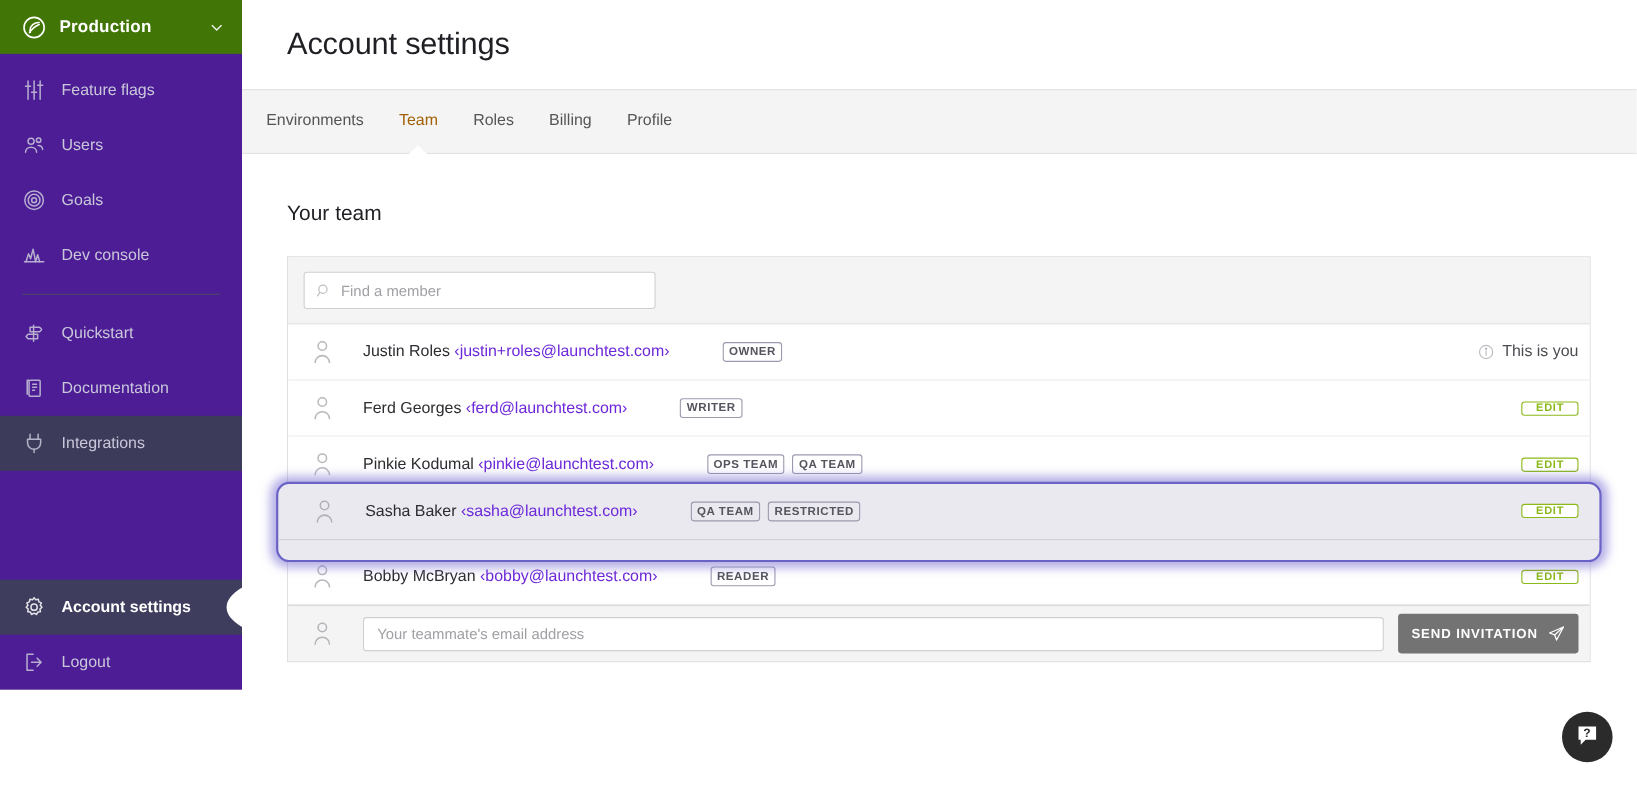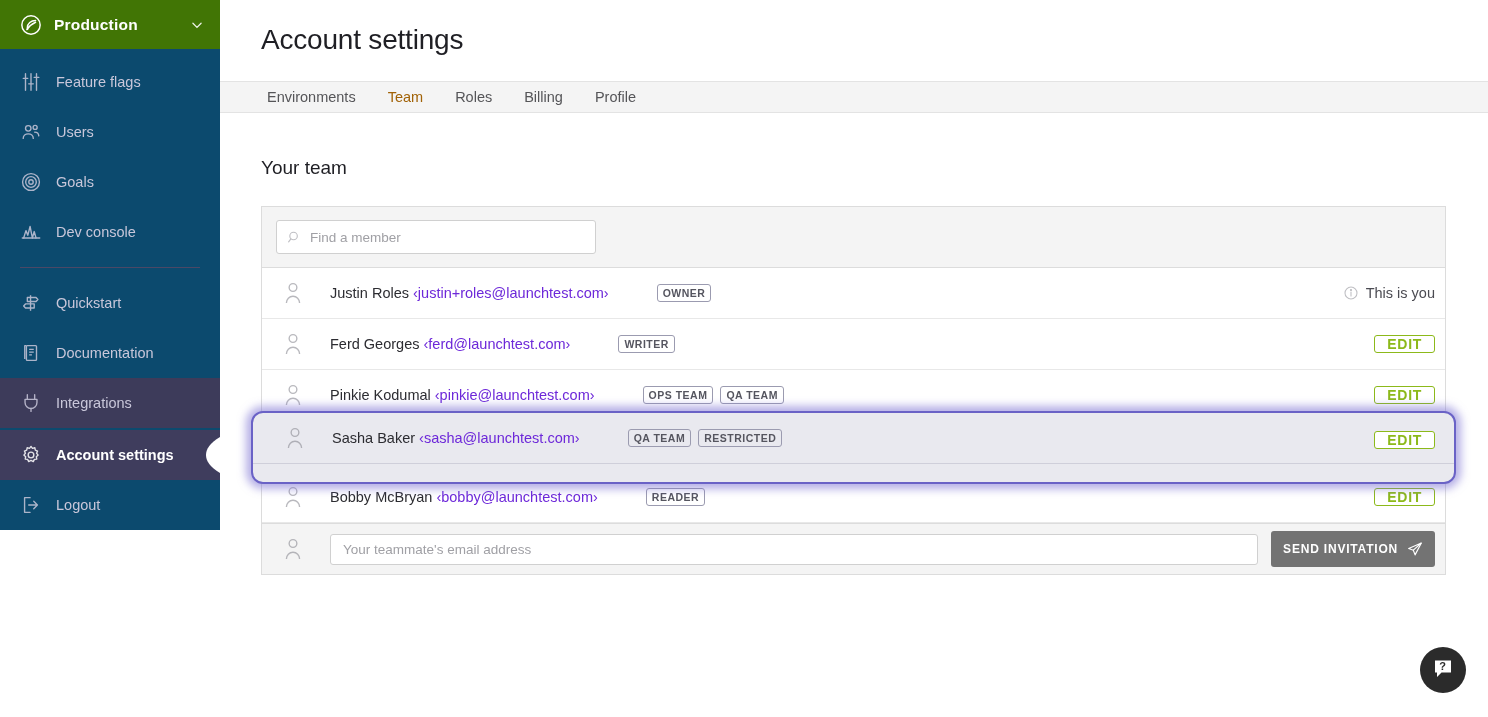--- a/index.html
+++ b/index.html
@@ -6,22 +6,22 @@
   html, body {
     width: 1488px; height: 717px;
     font-family: "Liberation Sans", sans-serif;
     background: #ffffff;
     overflow: hidden;
   }
   #app { position: relative; width: 1488px; height: 717px; display: flex; }
 
   
   #sidebar {
-    width: 220px; height: 530px;
-    background: #0c4a6e;
+    width: 220px; height: 627px;
+    background: #4c1d95;
     position: relative;
     flex: 0 0 220px;
   }
   .env-header {
     height: 49px; background: #417505;
     display: flex; align-items: center;
     padding: 0 16px 0 20px;
     color: #ffffff;
   }
   .env-logo { width: 22px; height: 22px; margin-right: 12px; flex: 0 0 22px; }
@@ -52,23 +52,23 @@
   }
 
   
   #main { flex: 1 1 auto; height: 717px; position: relative; background: #ffffff; }
   .page-title {
     font-size: 28px; color: #1f1f24; font-weight: normal;
     padding: 24px 0 0 41px; letter-spacing: -.2px;
   }
   .tabbar {
     margin-top: 25px;
-    height: 32px; background: #f4f4f4;
+    height: 59px; background: #f4f4f4;
     border-top: 1px solid #e3e3e3; border-bottom: 1px solid #e3e3e3;
-    display: flex; align-items: center; padding-left: 47px;
+    display: flex; align-items: center; padding-left: 22px;
     position: relative;
   }
   .tab {
     font-size: 14.5px; color: #555558; margin-right: 32px;
     cursor: pointer; position: relative; line-height: 43px;
   }
   .tab.active { color: #a16207; font-weight: normal; }
   .tab.active::after {
     content: ""; position: absolute;
     left: 50%; transform: translateX(-50%);
@@ -118,21 +118,21 @@
     padding: 2px 5px 2px 5px; line-height: 12px; white-space: nowrap;
     font-weight: bold;
   }
   .row-right { margin-left: auto; display: flex; align-items: center; }
   .this-is-you {
     display: flex; align-items: center; font-size: 14.5px; color: #4b4b52;
   }
   .this-is-you .i-ico { width: 16px; height: 16px; margin-right: 7px; flex: 0 0 16px; opacity: .55; }
   .edit-btn {
     border: 1px solid #8cb91a; border-radius: 3px; background: #ffffff;
-    color: #8cb91a; font-size: 14px; font-weight: bold; letter-spacing: .7px;
+    color: #8cb91a; font-size: 10px; font-weight: bold; letter-spacing: .7px;
     padding: 0 12px; cursor: pointer; text-align: center;
   }
 
   
   .focus-wrap {
     position: absolute; left: -11px; right: -11px;
     border: 2px solid #6a62c6;
     border-radius: 12px;
     background: #e9e9ef;
     box-shadow: 0 0 9px 5px rgba(120,110,210,.55);

